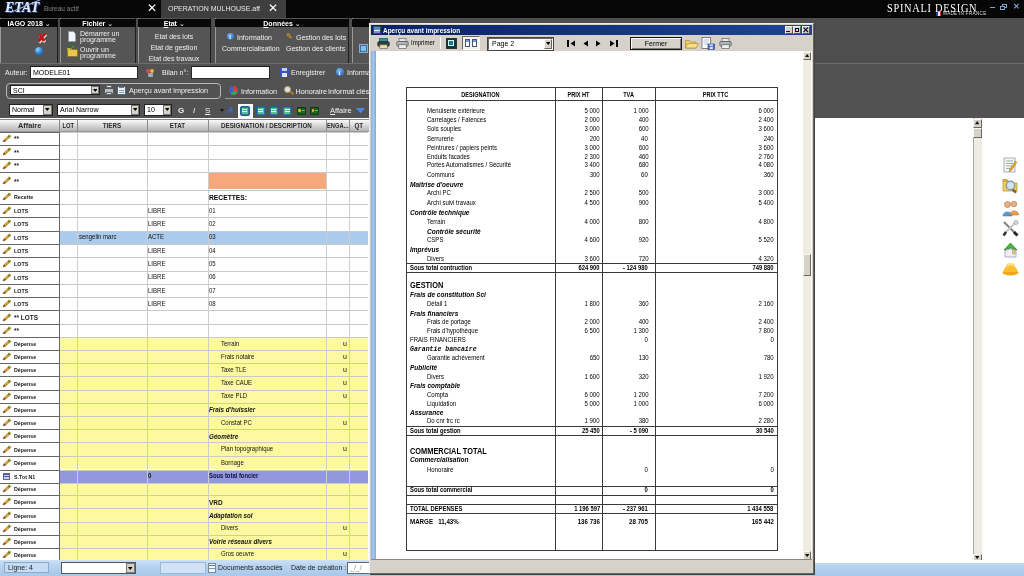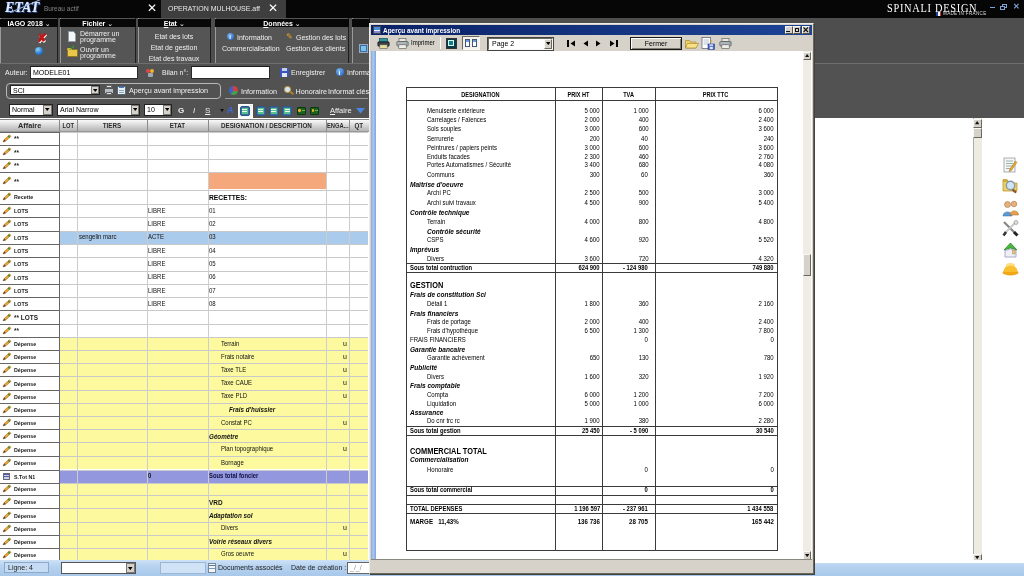--- a/index.html
+++ b/index.html
@@ -324,21 +324,21 @@
 <div class="t" style="left:14px;top:392.80000000000007px;font-size:6.2px;font-weight:bold;color:#1a1a1a;"><span class="nx">Dépense</span></div>
 <div class="t" style="left:221px;top:392.40000000000003px;font-size:7px;color:#111;"><span class="nx">Taxe PLD</span></div>
 <div class="t" style="left:343px;top:392.40000000000003px;font-size:7px;color:#111;">u</div>
 <div style="position:absolute;left:59.4px;top:403.3px;width:309.1px;height:12.699999999999989px;background:#fcf99e;"></div>
 <svg style="position:absolute;left:2px;top:404.9px;" width="10" height="9" viewBox="0 0 10 9">
       <path d="M1 8 L2.2 5.5 L7.5 0.8 L9 2.3 L3.8 7 Z" fill="#f0a030" stroke="#a06818" stroke-width="0.5"></path>
       <path d="M1 8 L2.2 5.5 L3.8 7 Z" fill="#484848"></path>
       <path d="M6.2 1.8 L7.8 3.4" stroke="#3a8a3a" stroke-width="1.4"></path>
     </svg>
 <div class="t" style="left:14px;top:406.0px;font-size:6.2px;font-weight:bold;color:#1a1a1a;"><span class="nx">Dépense</span></div>
-<div class="t" style="left:209px;top:405.4px;font-size:7.3px;font-weight:bold;font-style:italic;color:#111;margin-left:20px;"><span class="nx">Frais d'huissier</span></div>
+<div class="t" style="left:209px;top:405.4px;font-size:7.3px;font-weight:bold;font-style:italic;color:#111;"><span class="nx">Frais d'huissier</span></div>
 <div style="position:absolute;left:59.4px;top:416.5px;width:309.1px;height:12.699999999999989px;background:#fcf99e;"></div>
 <svg style="position:absolute;left:2px;top:418.1px;" width="10" height="9" viewBox="0 0 10 9">
       <path d="M1 8 L2.2 5.5 L7.5 0.8 L9 2.3 L3.8 7 Z" fill="#f0a030" stroke="#a06818" stroke-width="0.5"></path>
       <path d="M1 8 L2.2 5.5 L3.8 7 Z" fill="#484848"></path>
       <path d="M6.2 1.8 L7.8 3.4" stroke="#3a8a3a" stroke-width="1.4"></path>
     </svg>
 <div class="t" style="left:14px;top:419.20000000000005px;font-size:6.2px;font-weight:bold;color:#1a1a1a;"><span class="nx">Dépense</span></div>
 <div class="t" style="left:221px;top:418.8px;font-size:7px;color:#111;"><span class="nx">Constat PC</span></div>
 <div class="t" style="left:343px;top:418.8px;font-size:7px;color:#111;">u</div>
 <div style="position:absolute;left:59.4px;top:429.7px;width:309.1px;height:12.699999999999989px;background:#fcf99e;"></div>
@@ -743,21 +743,21 @@
 <div class="t" style="left:555.7px;top:317.9px;width:44.09999999999991px;text-align:right;font-size:7px;color:#000;"><span class="nr">2 000</span></div>
 <div class="t" style="left:603.3px;top:317.9px;width:44.90000000000009px;text-align:right;font-size:7px;color:#000;"><span class="nr">400</span></div>
 <div class="t" style="left:655.5px;top:317.9px;width:118.20000000000005px;text-align:right;font-size:7px;color:#000;"><span class="nr">2 400</span></div>
 <div class="t" style="left:427.3px;top:326.6px;font-size:7px;color:#000;"><span class="nx">Frais d'hypothèque</span></div>
 <div class="t" style="left:555.7px;top:326.6px;width:44.09999999999991px;text-align:right;font-size:7px;color:#000;"><span class="nr">6 500</span></div>
 <div class="t" style="left:603.3px;top:326.6px;width:44.90000000000009px;text-align:right;font-size:7px;color:#000;"><span class="nr">1 300</span></div>
 <div class="t" style="left:655.5px;top:326.6px;width:118.20000000000005px;text-align:right;font-size:7px;color:#000;"><span class="nr">7 800</span></div>
 <div class="t" style="left:410.3px;top:336.2px;font-size:7px;color:#000;"><span class="nx">FRAIS FINANCIERS</span></div>
 <div class="t" style="left:603.3px;top:336.2px;width:44.90000000000009px;text-align:right;font-size:7px;color:#000;"><span class="nr">0</span></div>
 <div class="t" style="left:655.5px;top:336.2px;width:118.20000000000005px;text-align:right;font-size:7px;color:#000;"><span class="nr">0</span></div>
-<div class="t" style="left:410.3px;top:345.09999999999997px;font-size:7.6px;font-weight:bold;font-style:italic;color:#000;"><span class="nx">Garantie bancaire</span></div>
+<div class="t" style="left:410.3px;top:345.09999999999997px;font-size:7.6px;font-weight:bold;font-style:italic;color:#000;font-family:Liberation Mono, monospace;"><span class="nx">Garantie bancaire</span></div>
 <div class="t" style="left:427.3px;top:354.2px;font-size:7px;color:#000;"><span class="nx">Garantie achèvement</span></div>
 <div class="t" style="left:555.7px;top:354.2px;width:44.09999999999991px;text-align:right;font-size:7px;color:#000;"><span class="nr">650</span></div>
 <div class="t" style="left:603.3px;top:354.2px;width:44.90000000000009px;text-align:right;font-size:7px;color:#000;"><span class="nr">130</span></div>
 <div class="t" style="left:655.5px;top:354.2px;width:118.20000000000005px;text-align:right;font-size:7px;color:#000;"><span class="nr">780</span></div>
 <div class="t" style="left:410.3px;top:362.59999999999997px;font-size:7.6px;font-weight:bold;font-style:italic;color:#000;"><span class="nx">Publicité</span></div>
 <div class="t" style="left:427.3px;top:372.5px;font-size:7px;color:#000;"><span class="nx">Divers</span></div>
 <div class="t" style="left:555.7px;top:372.5px;width:44.09999999999991px;text-align:right;font-size:7px;color:#000;"><span class="nr">1 600</span></div>
 <div class="t" style="left:603.3px;top:372.5px;width:44.90000000000009px;text-align:right;font-size:7px;color:#000;"><span class="nr">320</span></div>
 <div class="t" style="left:655.5px;top:372.5px;width:118.20000000000005px;text-align:right;font-size:7px;color:#000;"><span class="nr">1 920</span></div>
 <div class="t" style="left:410.3px;top:381.0px;font-size:7.6px;font-weight:bold;font-style:italic;color:#000;"><span class="nx">Frais comptable</span></div>

